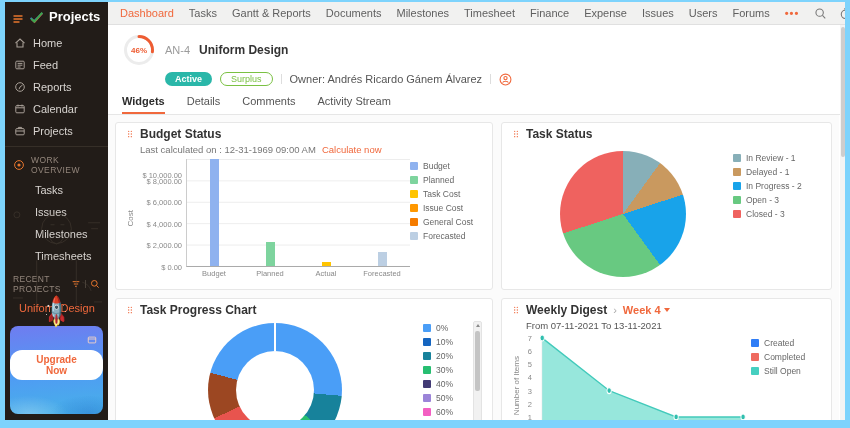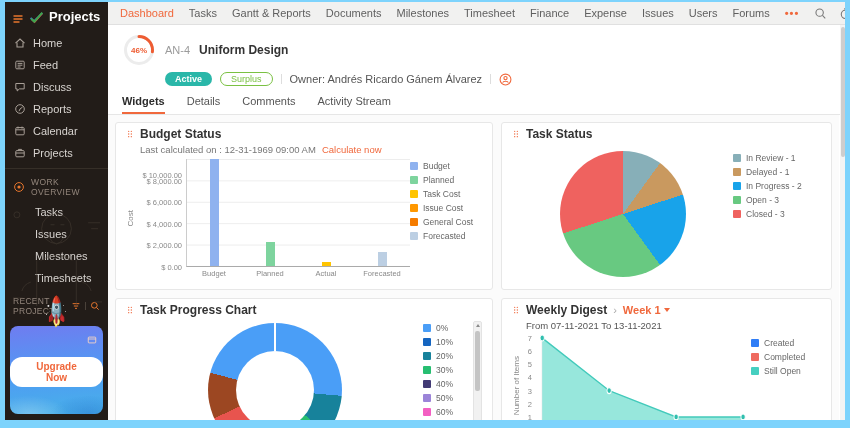--- a/index.html
+++ b/index.html
@@ -28,21 +28,21 @@
   .rp-item{padding:5px 8px 5px 14px;font-size:11px;cursor:pointer;}
   .rp-item.active{color:#f0683c;}
   .doodle{position:absolute;bottom:92px;left:2px;width:99px;opacity:.5;}
   .trial-card{position:absolute;left:5px;right:5px;bottom:6px;height:88px;border-radius:8px;
     background:linear-gradient(175deg,#6f7cf0 0%,#4f9cf3 55%,#47b2e8 100%);text-align:center;padding-top:24px;}
   .trial-card::before{content:"";position:absolute;left:0;right:0;bottom:0;height:22px;border-radius:0 0 8px 8px;
     background:radial-gradient(60% 120% at 20% 100%,rgba(255,255,255,.25),transparent 70%),radial-gradient(60% 120% at 85% 100%,rgba(30,90,200,.35),transparent 70%);}
   .rocket{position:absolute;top:-24px;left:50%;transform:translateX(-50%) rotate(-45deg);font-size:22px;line-height:1;}
   .popup-min{position:absolute;top:5px;right:6px;width:10px;height:10px;color:#ffd9c2;}
   .trial-msg{position:relative;color:#fff;font-size:9.5px;font-weight:bold;line-height:1.35;padding:0 8px;}
-  .upgrade-btn{position:relative;display:inline-block;margin-top:7px;background:#fff;color:#f0683c;font-size:10px;font-weight:bold;
+  .upgrade-btn{position:relative;display:inline-block;margin-top:0;background:#fff;color:#f0683c;font-size:10px;font-weight:bold;
     padding:4px 24px;border-radius:12px;cursor:pointer;}
 
   
   .main{flex:1;display:flex;flex-direction:column;position:relative;background:#fff;min-width:0;}
   .topbar{height:23px;background:#f1f1f0;border-bottom:1px solid #e0e0e0;display:flex;align-items:center;padding:0 12px;flex-shrink:0;}
   .top-item{font-size:11px;color:#5f5f5f;margin-right:15px;cursor:pointer;white-space:nowrap;}
   .top-item.active{color:#f0683c;}
   .top-dots{color:#f0683c;font-weight:bold;letter-spacing:1px;cursor:pointer;}
   .top-icons{margin-left:auto;display:flex;gap:12px;color:#777;align-items:center;}
   .top-icons .icon{width:13px;height:13px;cursor:pointer;}
@@ -151,28 +151,20 @@
             <span>Home</span>
           </div>
           <div class="side-item">
             <span class="icon">
               <svg viewBox="0 0 12 12">
                 <rect x="1.8" y="2.2" width="8.4" height="7.6" rx="1" fill="none" stroke="currentColor"></rect>
                 <path d="M3.6 4.4h4.8M3.6 6.2h4.8M3.6 8h3" stroke="currentColor" fill="none"></path>
               </svg>
             </span>
             <span>Feed</span>
-          </div>
-          <div class="side-item">
-            <span class="icon">
-              <svg viewBox="0 0 12 12">
-                <path d="M1.8 2.5h8.4v5.4H5.4L3.2 10V7.9H1.8z" fill="none" stroke="currentColor" stroke-linejoin="round"></path>
-              </svg>
-            </span>
-            <span>Discuss</span>
           </div>
           <div class="side-item">
             <span class="icon">
               <svg viewBox="0 0 12 12">
                 <circle cx="6" cy="6" r="4.3" fill="none" stroke="currentColor"></circle>
                 <path d="M6 6L8.6 4M6 6l-1 2.2" stroke="currentColor" fill="none"></path>
               </svg>
             </span>
             <span>Reports</span>
           </div>
@@ -516,21 +508,21 @@
                     <circle cx="4" cy="6" r="1"></circle>
                     <circle cx="8" cy="6" r="1"></circle>
                     <circle cx="4" cy="10" r="1"></circle>
                     <circle cx="8" cy="10" r="1"></circle>
                   </g>
                 </svg>
               </span>
           <span class="card-title">Weekly Digest</span>
           <span class="wk-chevron">›</span>
           <span class="wk-week">
-            <span>Week 1</span>
+            <span>Week 4</span>
             <span class="caret"></span>
           </span>
         </div>
         <div class="wk-sub">From 07-11-2021 To 13-11-2021</div>
         <div class="wk-chart">
           <span class="ylab-rot">Number of Items</span>
           <div class="wk-yticks" id="weekly-yticks">
                 <div class="wk-ytick" style="top: 4px;">7</div>
                 <div class="wk-ytick" style="top: 17.1px;">6</div>
                 <div class="wk-ytick" style="top: 30.3px;">5</div>

